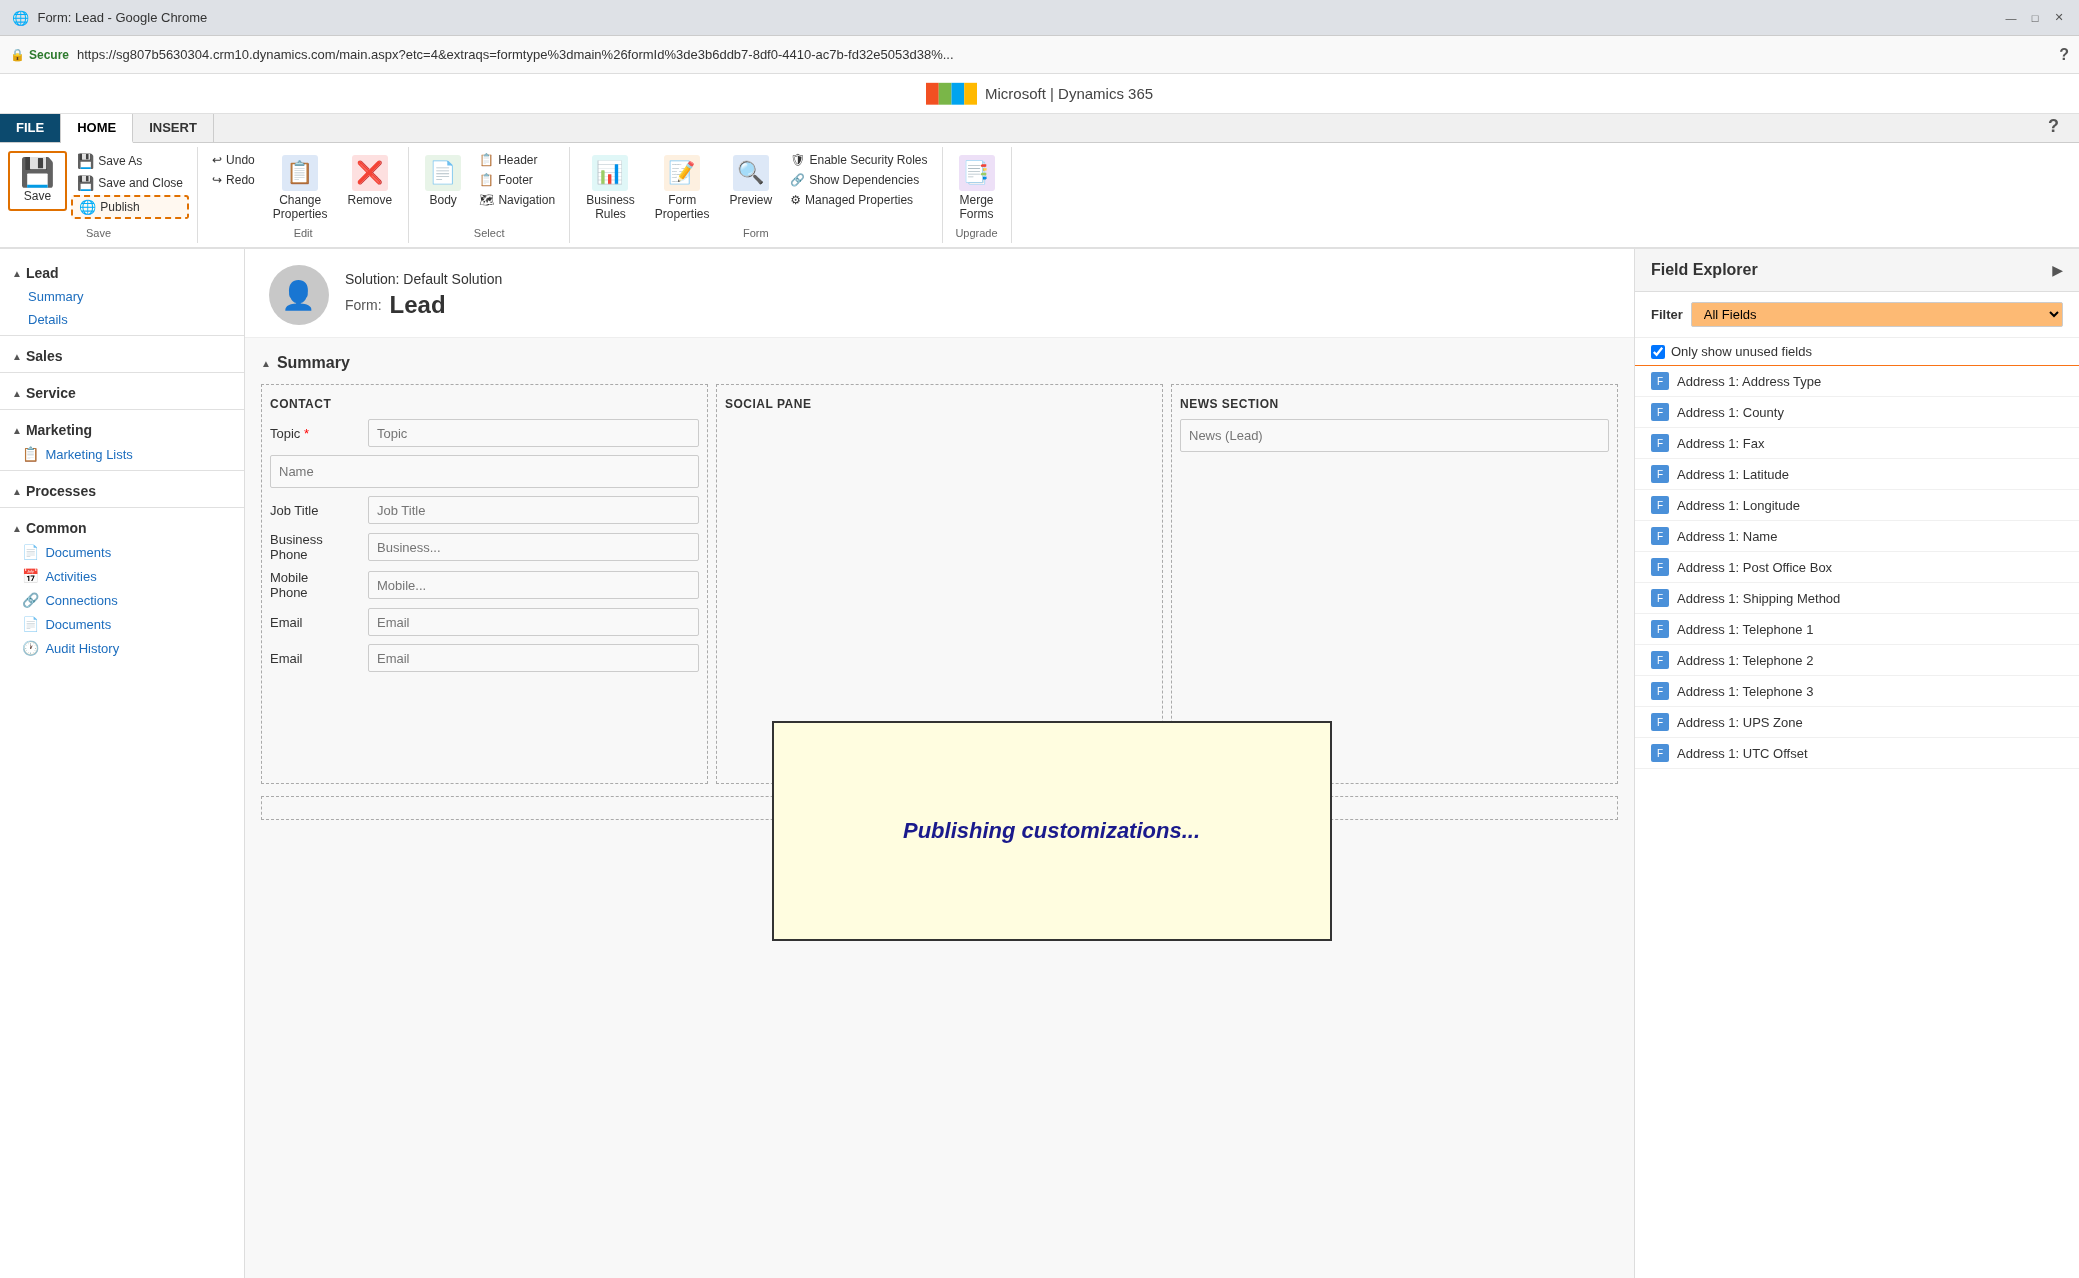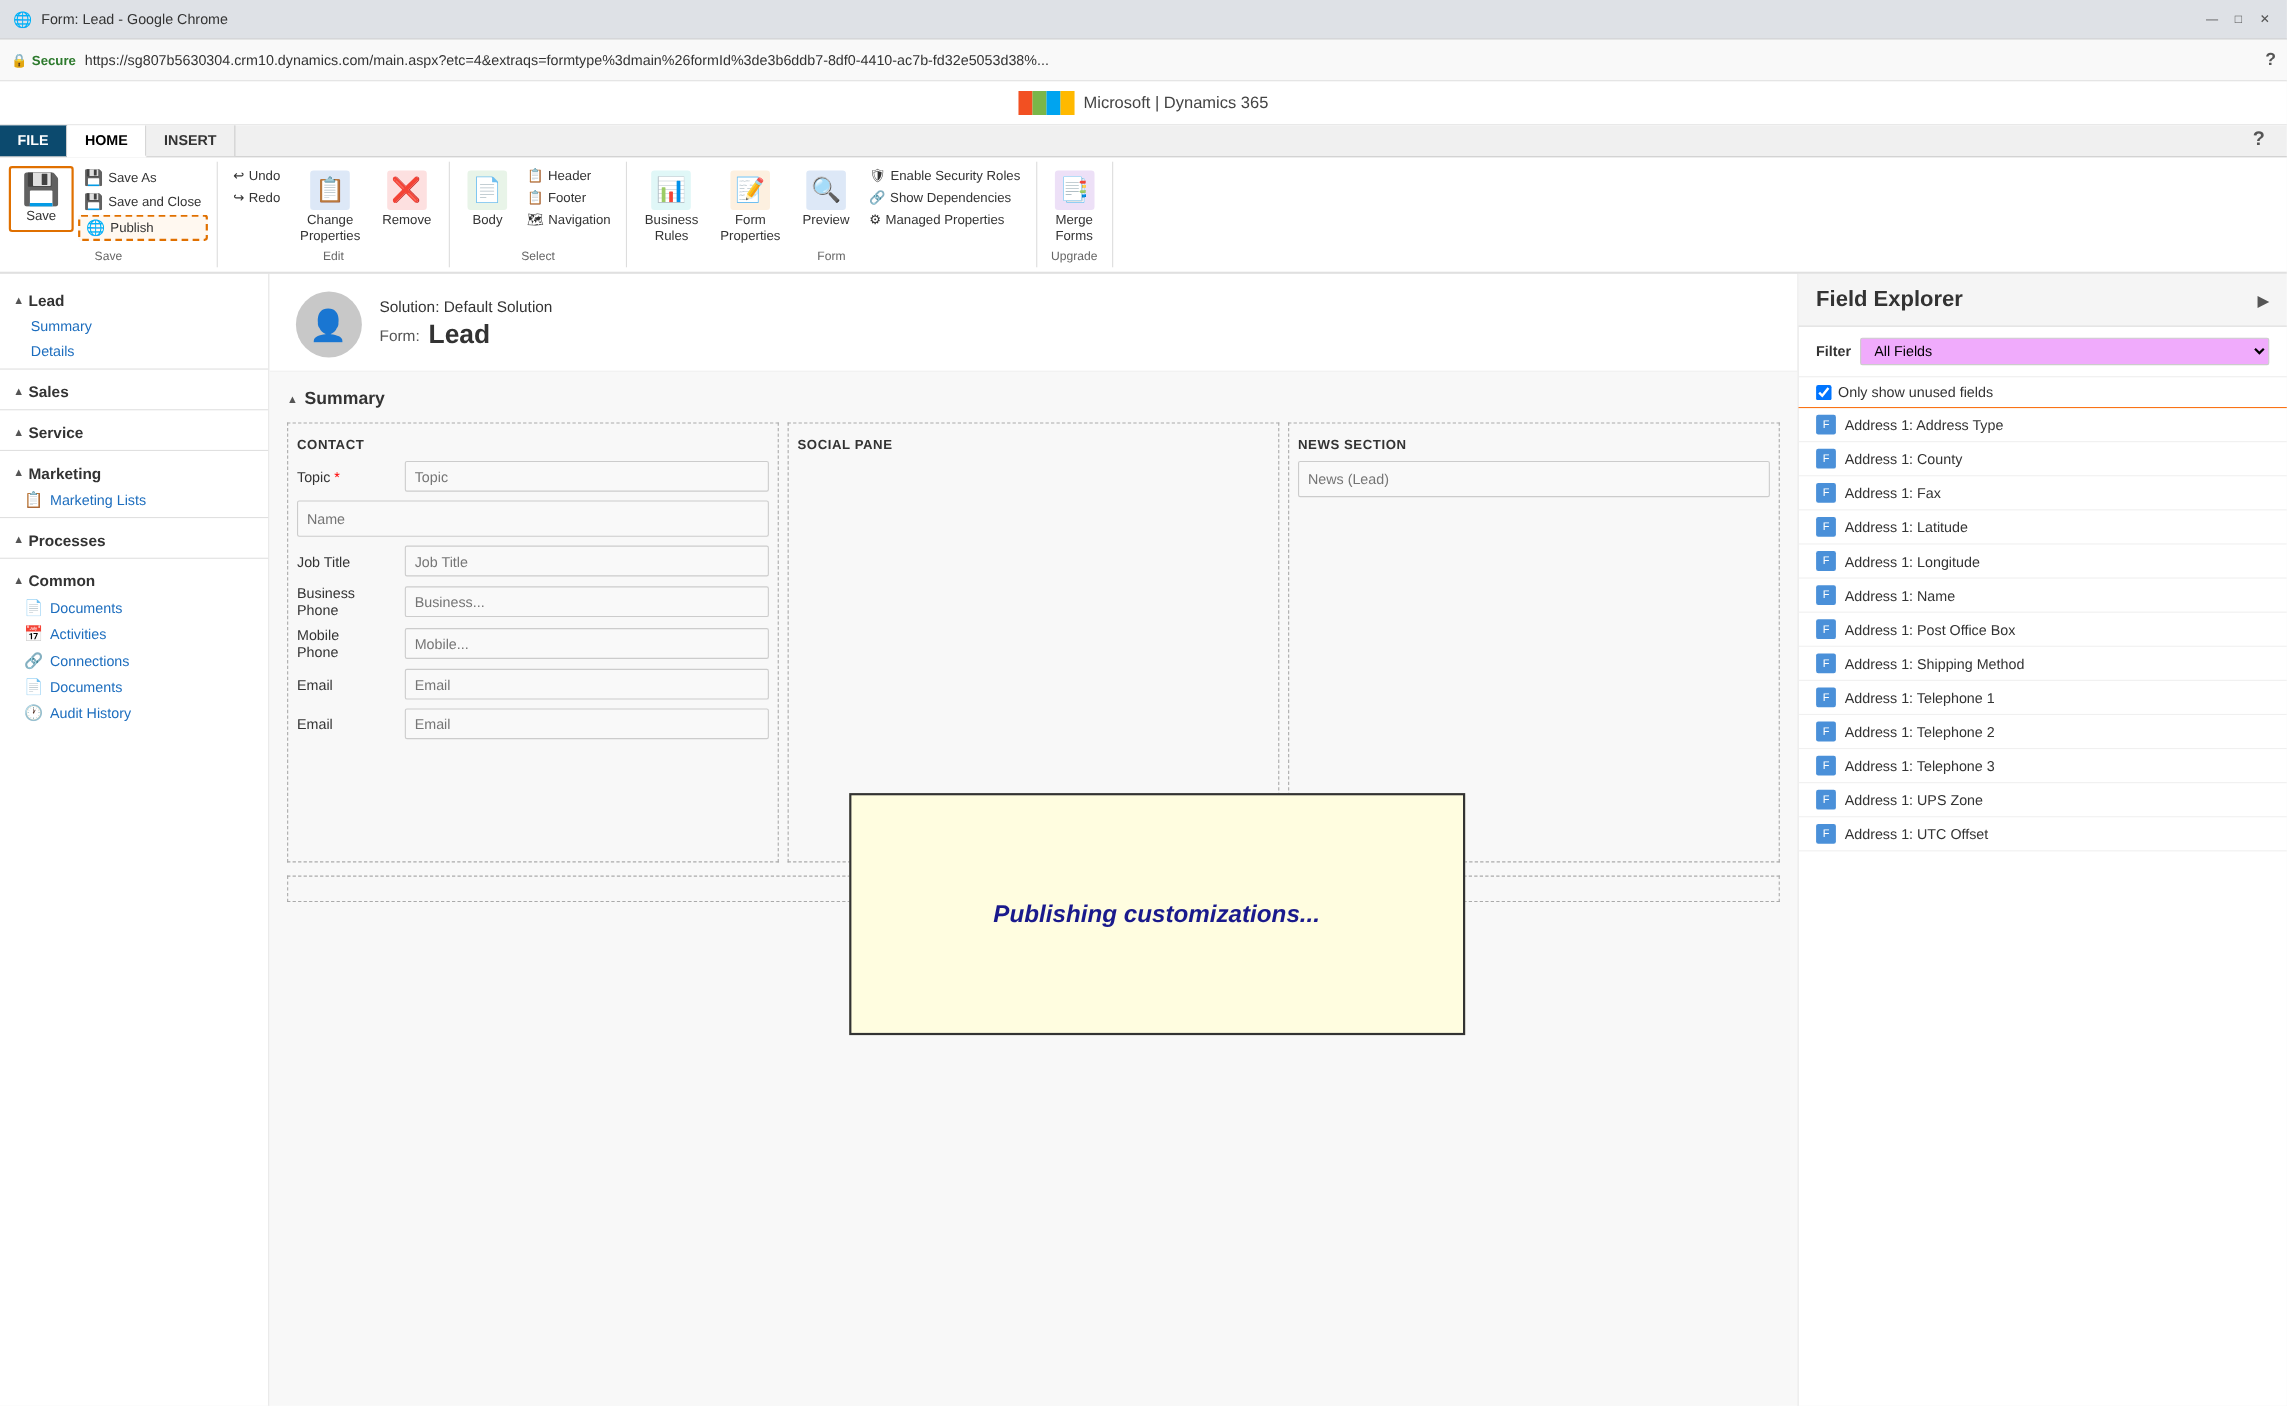--- a/index.html
+++ b/index.html
@@ -110,26 +110,26 @@
     .publishing-overlay {
       position: absolute; top: 50%; left: 50%; transform: translate(-30%, -50%);
       width: 560px; height: 220px; background: #fffde0; border: 2px solid #333;
       display: flex; align-items: center; justify-content: center; z-index: 100;
     }
     .publishing-text { font-size: 22px; font-weight: 700; color: #1a1a8c; font-style: italic; }
 
     
     .right-panel { width: 445px; background: #fff; border-left: 1px solid #ddd; display: flex; flex-direction: column; }
     .right-panel-header { display: flex; align-items: center; justify-content: space-between; padding: 12px 16px; background: #f5f5f5; border-bottom: 1px solid #ddd; }
-    .right-panel-title { font-size: 20px; font-weight: 600; color: #333; }
+    .right-panel-title { font-size: 16px; font-weight: 600; color: #333; }
     .expand-icon { font-size: 14px; color: #555; cursor: pointer; }
 
     .filter-row { display: flex; align-items: center; gap: 8px; padding: 10px 16px; border-bottom: 1px solid #eee; }
     .filter-label { font-size: 13px; color: #333; font-weight: 600; }
-    .filter-select { border: 1px solid #ccc; padding: 3px 8px; font-size: 13px; background: #f0abfc; border-radius: 2px; flex: 1; }
+    .filter-select { border: 1px solid #ccc; padding: 3px 8px; font-size: 13px; background: #fdba74; border-radius: 2px; flex: 1; }
 
     .checkbox-row { display: flex; align-items: center; gap: 6px; padding: 6px 16px; border-bottom: 1px solid #f97316; }
     .checkbox-row input { width: 14px; height: 14px; }
     .checkbox-label { font-size: 13px; color: #333; }
 
     .field-list { flex: 1; overflow-y: auto; }
     .field-item { display: flex; align-items: center; gap: 8px; padding: 6px 16px; border-bottom: 1px solid #f0f0f0; cursor: pointer; }
     .field-icon { width: 18px; height: 18px; background: #4a90d9; border-radius: 2px; display: flex; align-items: center; justify-content: center; font-size: 10px; color: #fff; flex-shrink: 0; }
     .field-name { font-size: 13px; color: #333; }
 

